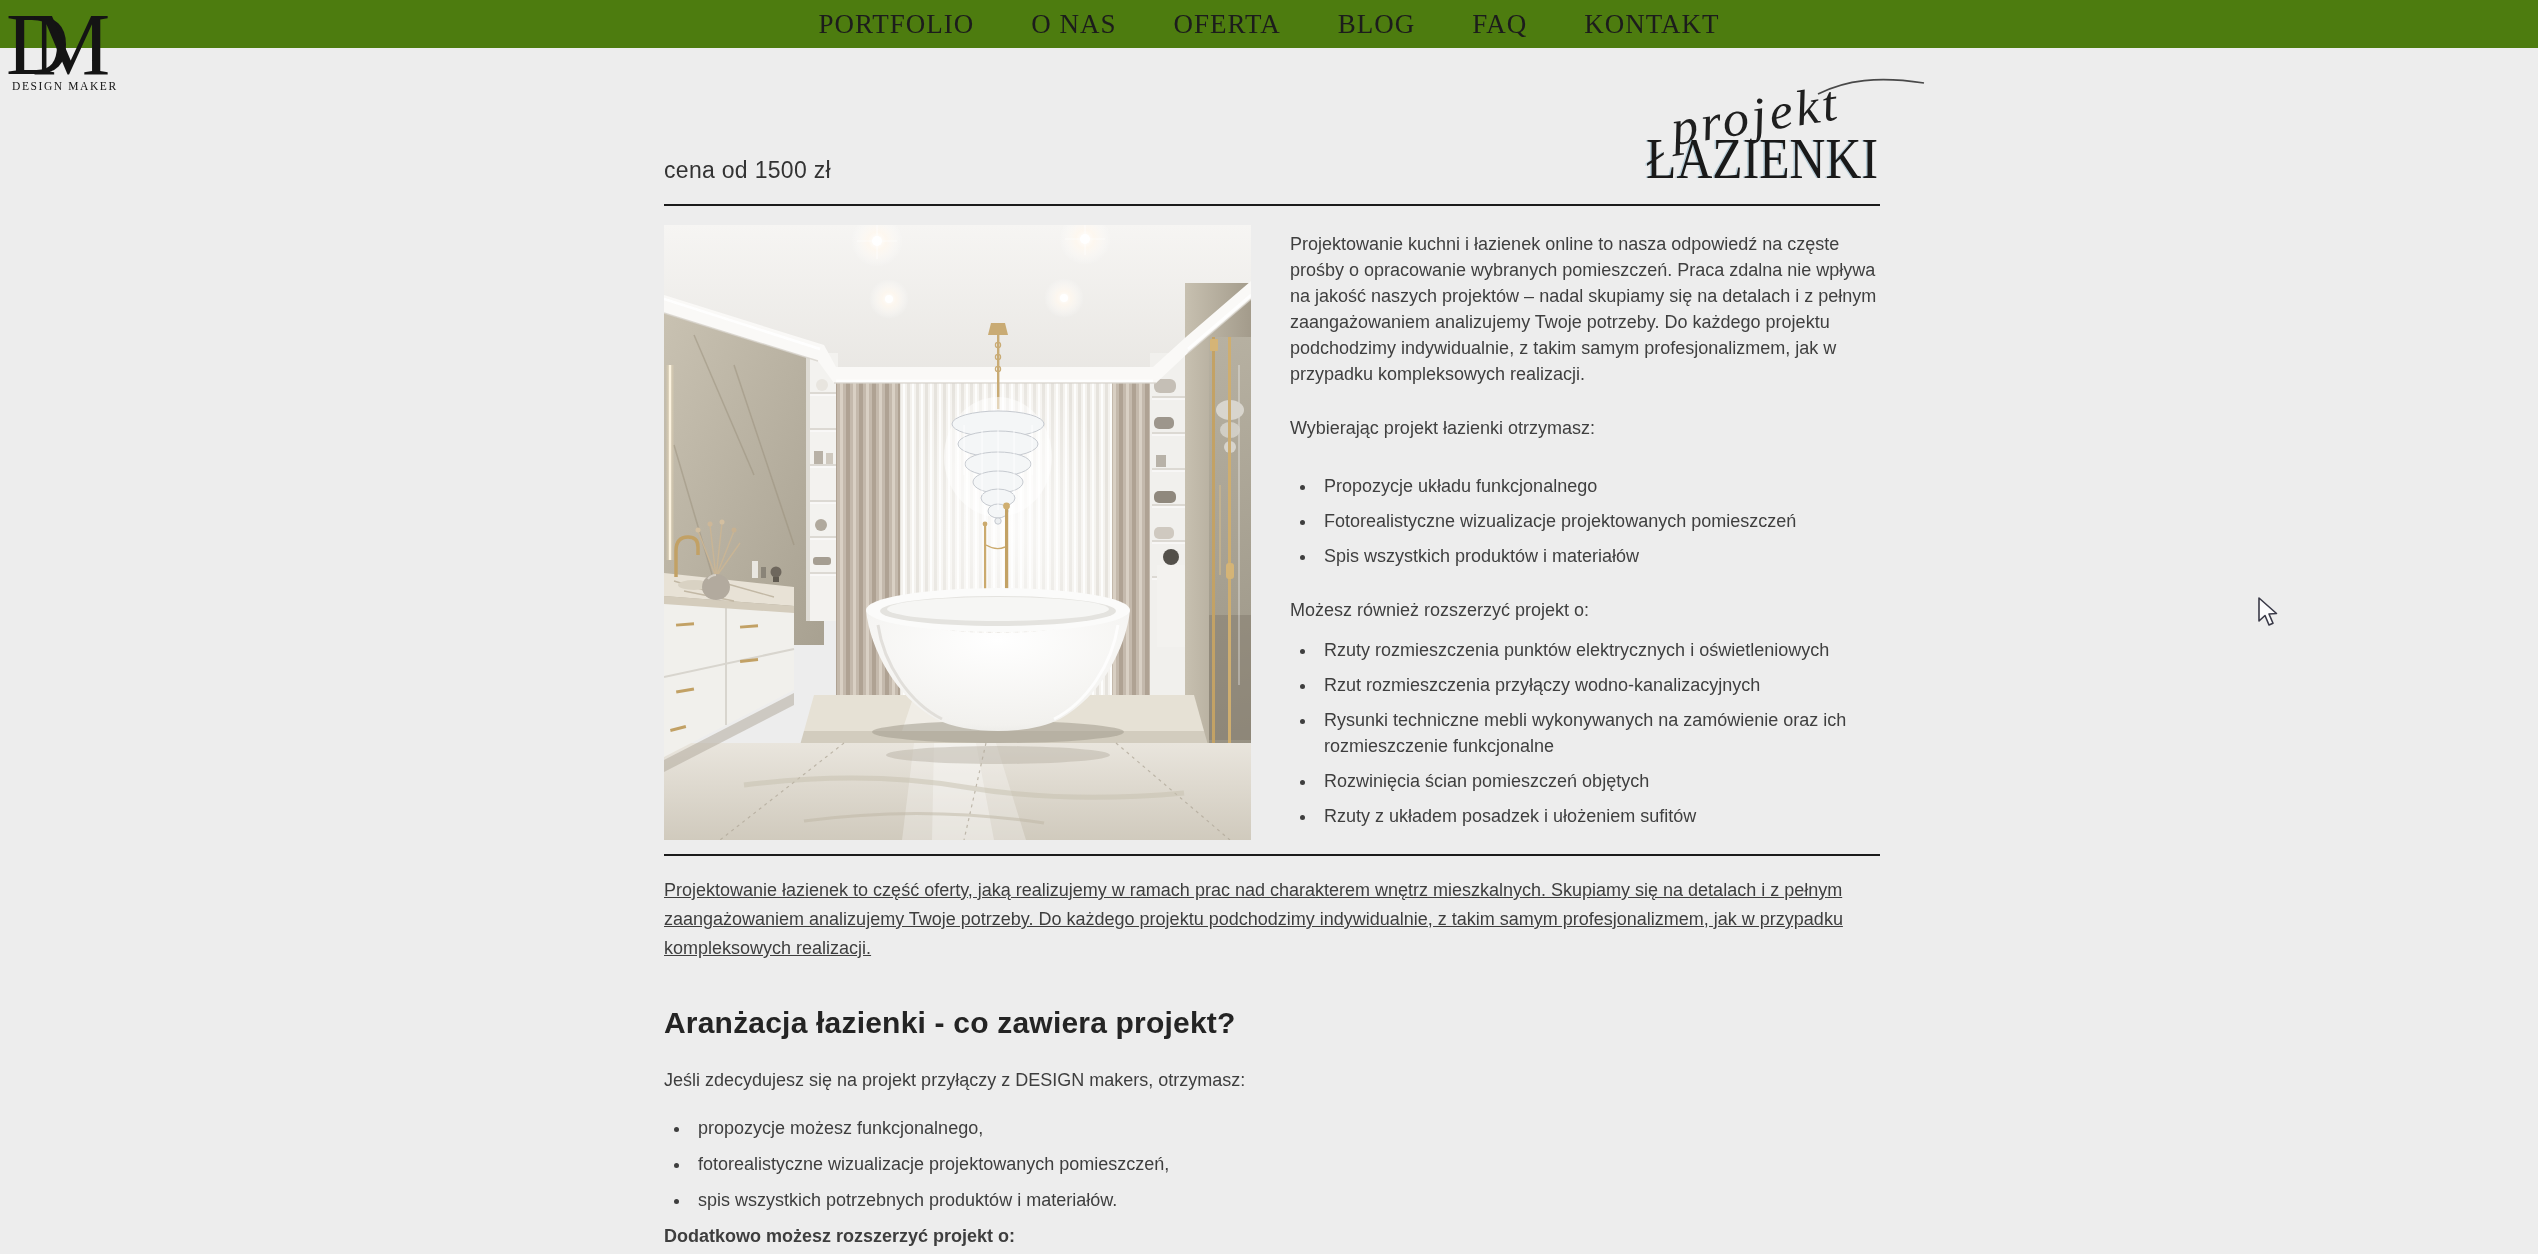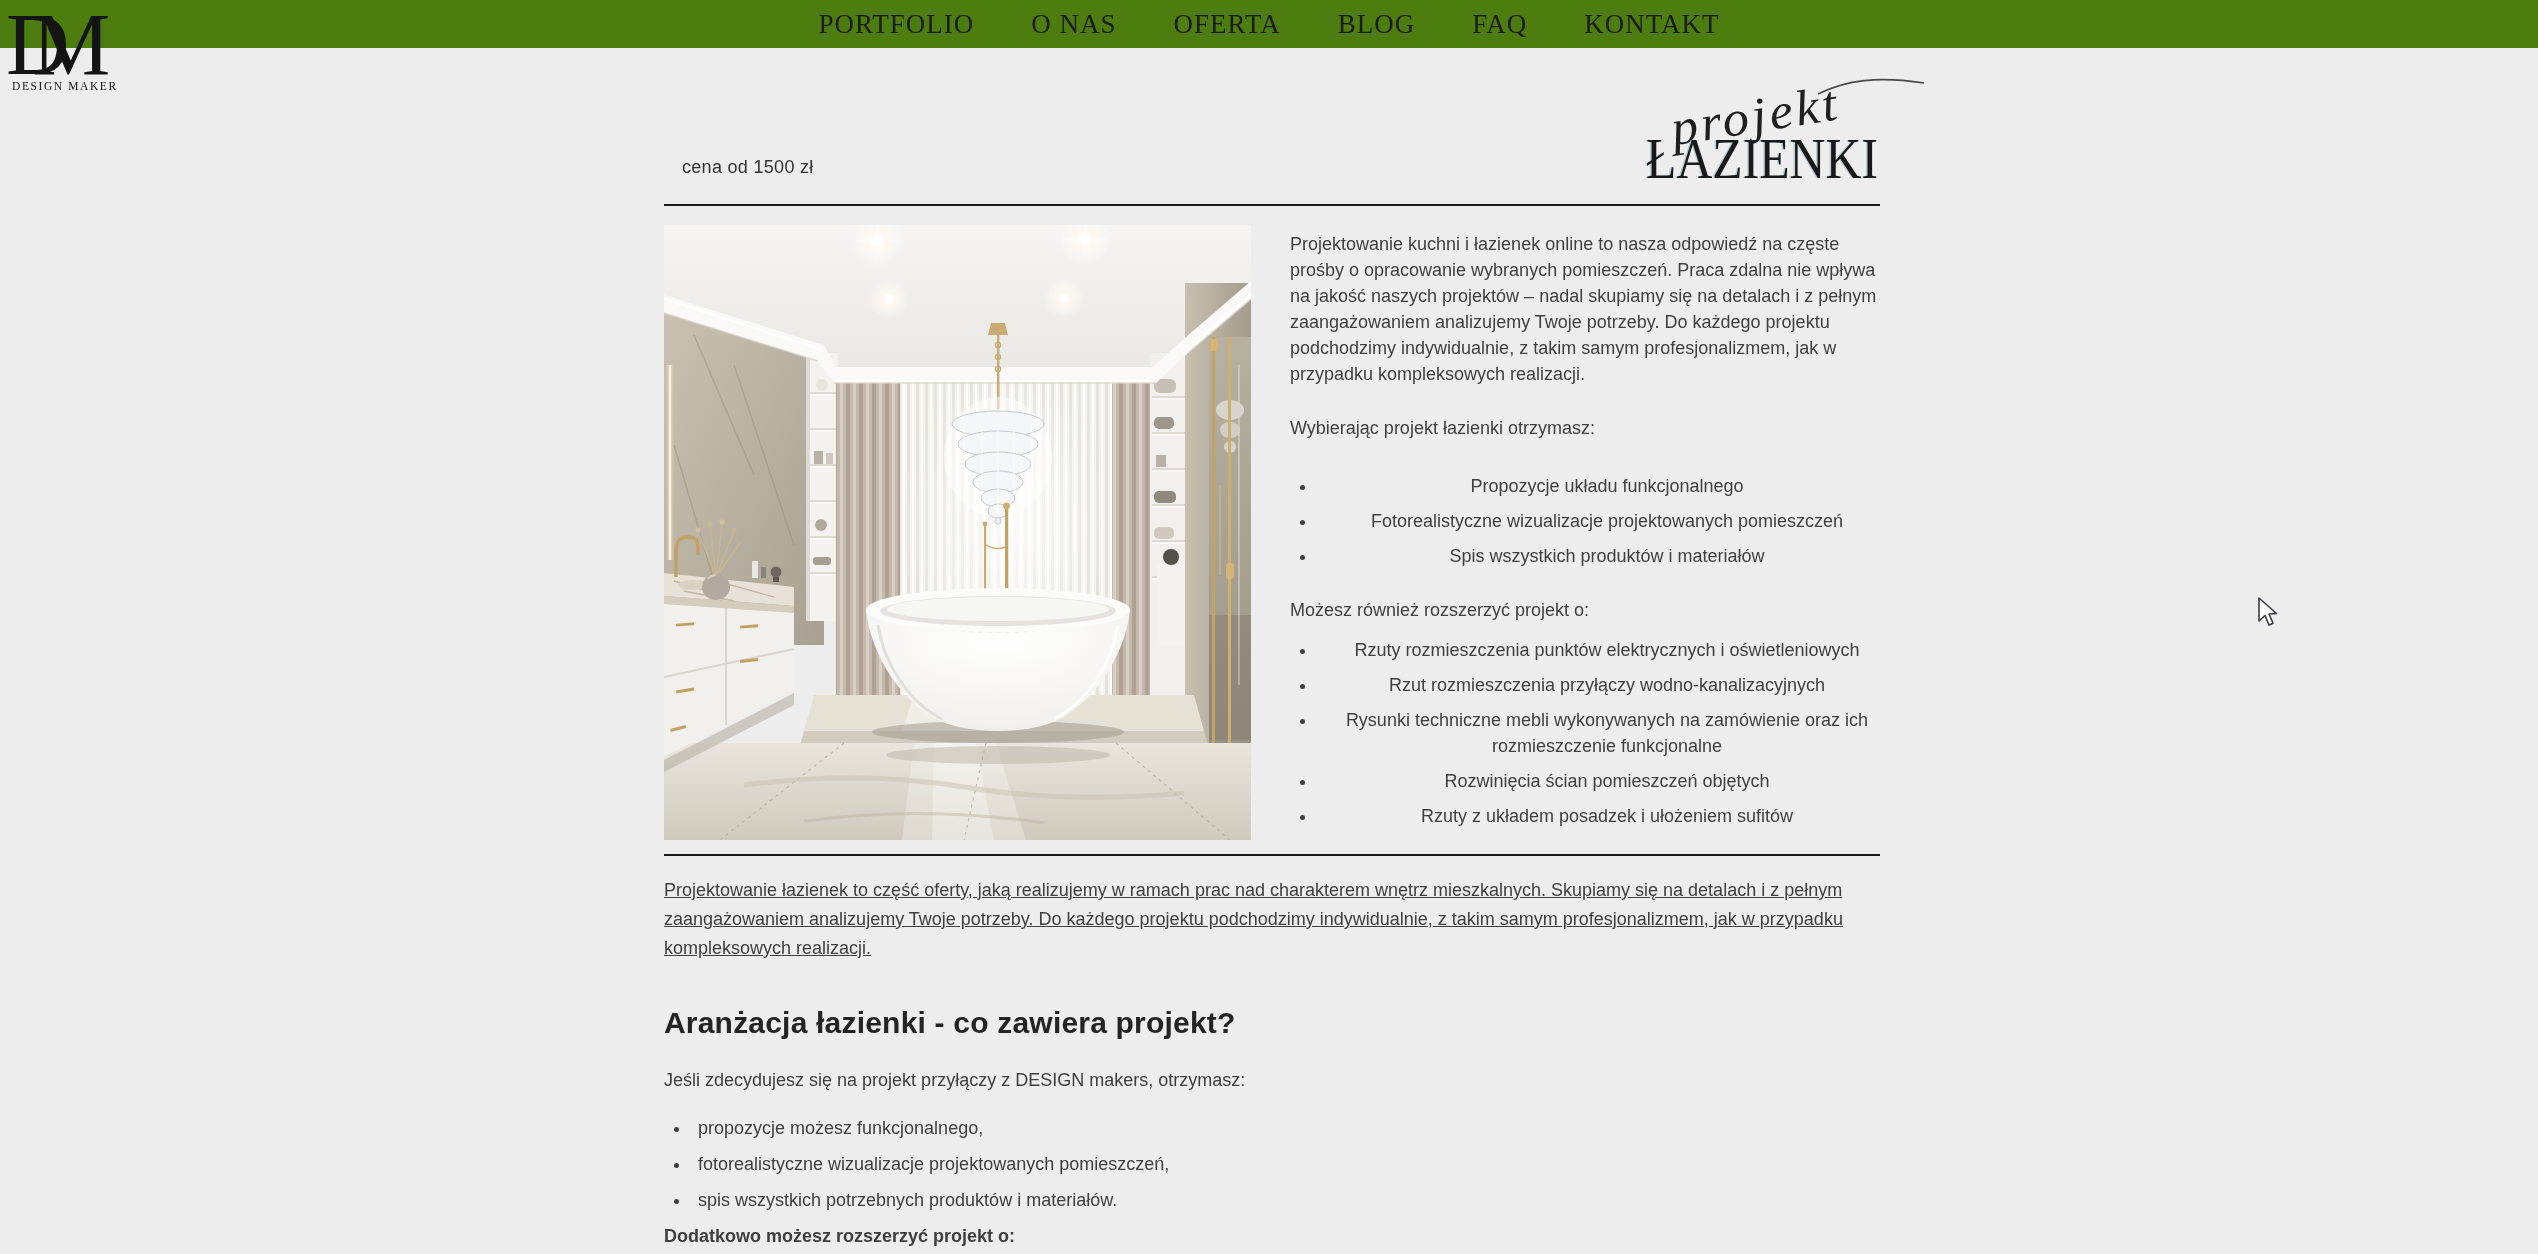--- a/index.html
+++ b/index.html
@@ -21,42 +21,42 @@
   .nav-item{
     font-family:"Liberation Serif","DejaVu Serif",serif;
     font-size:27px;letter-spacing:1px;color:#1c1c1c;cursor:pointer;
     white-space:nowrap;
   }
   .logo{
     position:absolute;left:8px;top:2px;width:110px;height:92px;z-index:6;cursor:pointer;
   }
   
   .price{
-    position:absolute;left:682px;top:157px;
-    font-size:18px;color:#333333;letter-spacing:.3px;
+    position:absolute;left:664px;top:157px;
+    font-size:23px;color:#333333;letter-spacing:.3px;
   }
   .divider{
     position:absolute;left:664px;width:1216px;height:2px;background:#1b1b1b;
   }
   .divider.d1{top:204px;}
   .divider.d2{top:854px;}
   .heading-svg{position:absolute;left:1530px;top:52px;width:400px;height:150px;}
   
   .photo{
     position:absolute;left:664px;top:225px;width:587px;height:615px;overflow:hidden;
   }
   
   .col-right{
     position:absolute;left:1290px;top:225px;width:600px;color:#3f3f3f;
     font-size:18px;line-height:26px;
   }
   .col-right p{margin:0;}
   .col-right p.first{padding-top:6px;}
   .col-right p.mid{margin-top:28px;}
-  .col-right ul{margin:32px 0 0 0;padding:0 0 0 26px;text-align:center;}
+  .col-right ul{margin:32px 0 0 0;padding:0 0 0 26px;}
   .col-right ul.tight{margin-top:14px;}
   .col-right li{margin-bottom:9px;padding-left:8px;}
   .col-right li::marker{color:#3f3f3f;font-size:15px;}
   
   .bottom{
     position:absolute;left:664px;top:854px;width:1224px;color:#3e3e3e;
     font-size:18px;line-height:29px;
   }
   .bottom .lede{margin:22px 0 0 0;text-decoration:underline;}
   .bottom h2{

